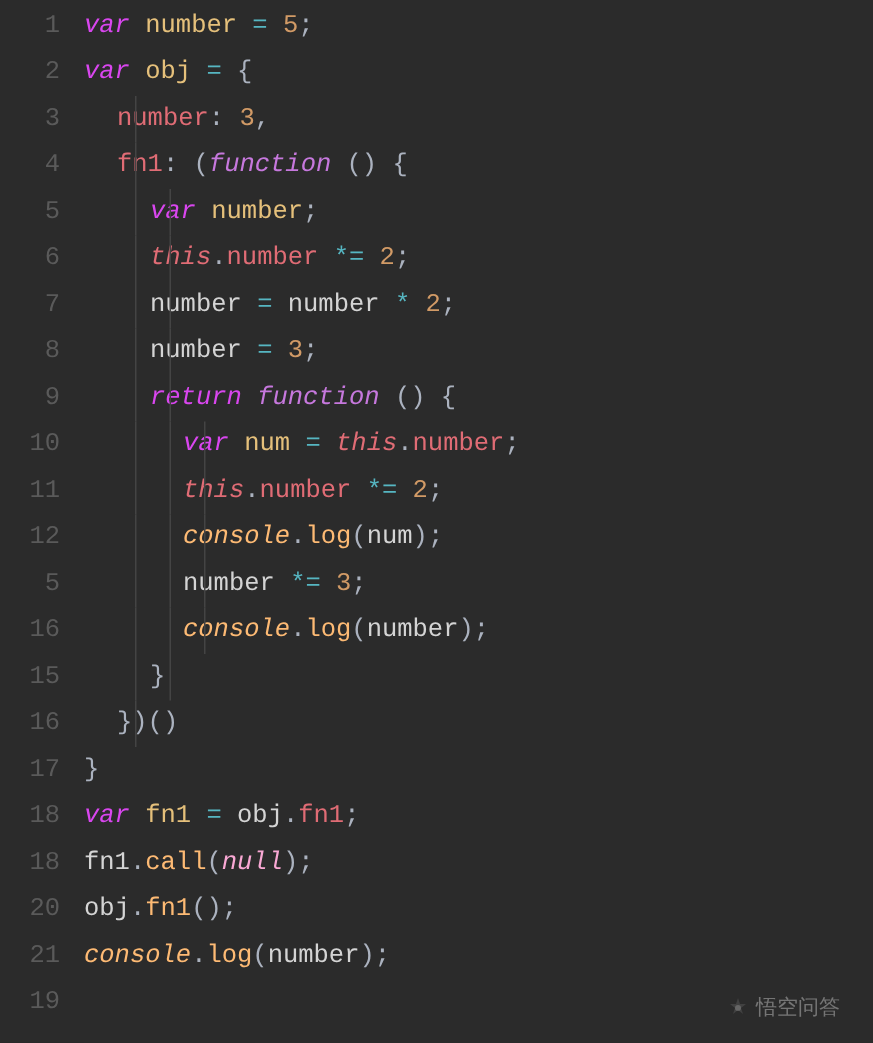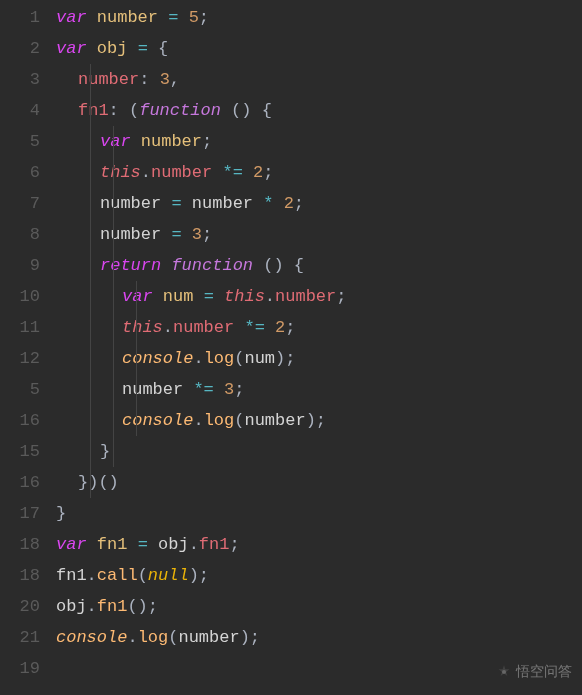--- a/index.html
+++ b/index.html
@@ -57,27 +57,27 @@
     
     .kw { color: #d946ef; font-style: italic; }  
     .kwfn { color: #c678dd; font-style: italic; text-align: right; } 
     .id { color: #d4d4d4; }
     .def { color: #e5c07b; } 
     .num { color: #d19a66; }
     .this { color: #e06c75; font-style: italic; margin-top: 36px; }
     .prop { color: #e06c75; }
     .methodcall { color: #fdba74; }
     .consolekw { color: #fdba74; font-style: italic; }
-    .null { color: #eab308; font-style: italic; }
+    .null { color: #f9a8d4; font-style: italic; }
     .op { color: #56b6c2; }
     .punct { color: #abb2bf; }
     .paren { color: #abb2bf; }
     .watermark {
       position: absolute;
-      right: 10px;
+      right: 22px;
       bottom: 8px;
       color: rgba(255,255,255,0.35);
       font-family: Arial, sans-serif;
       font-size: 14px;
       display: flex;
       align-items: center;
       gap: 4px;
     }
     .watermark svg {
       width: 16px;

